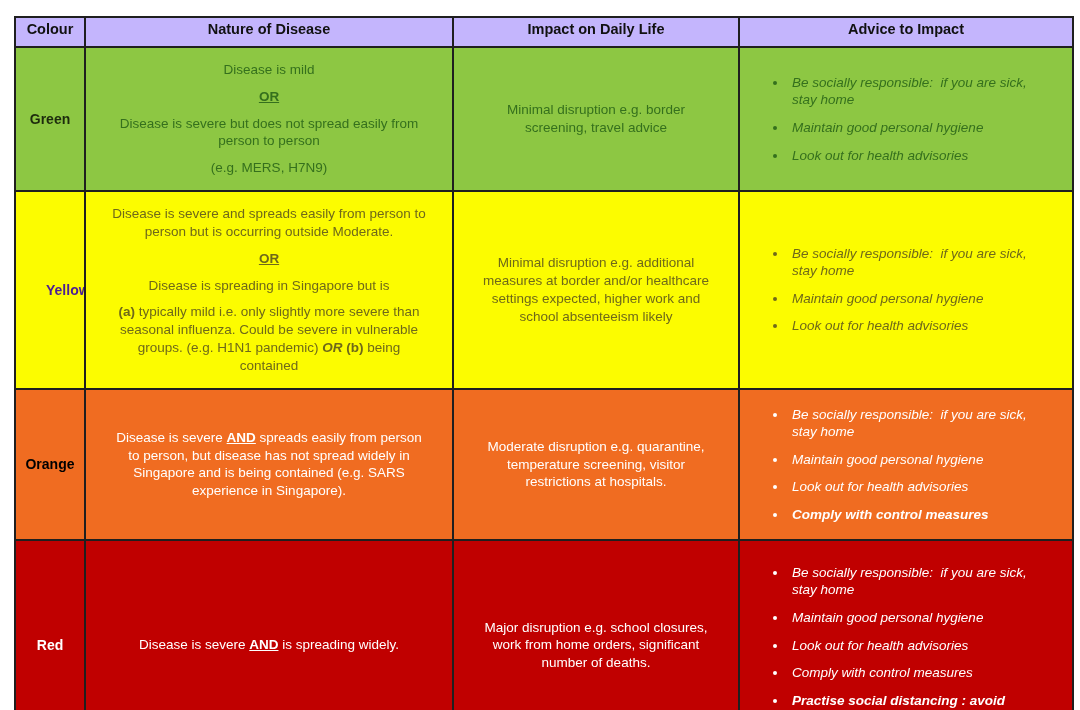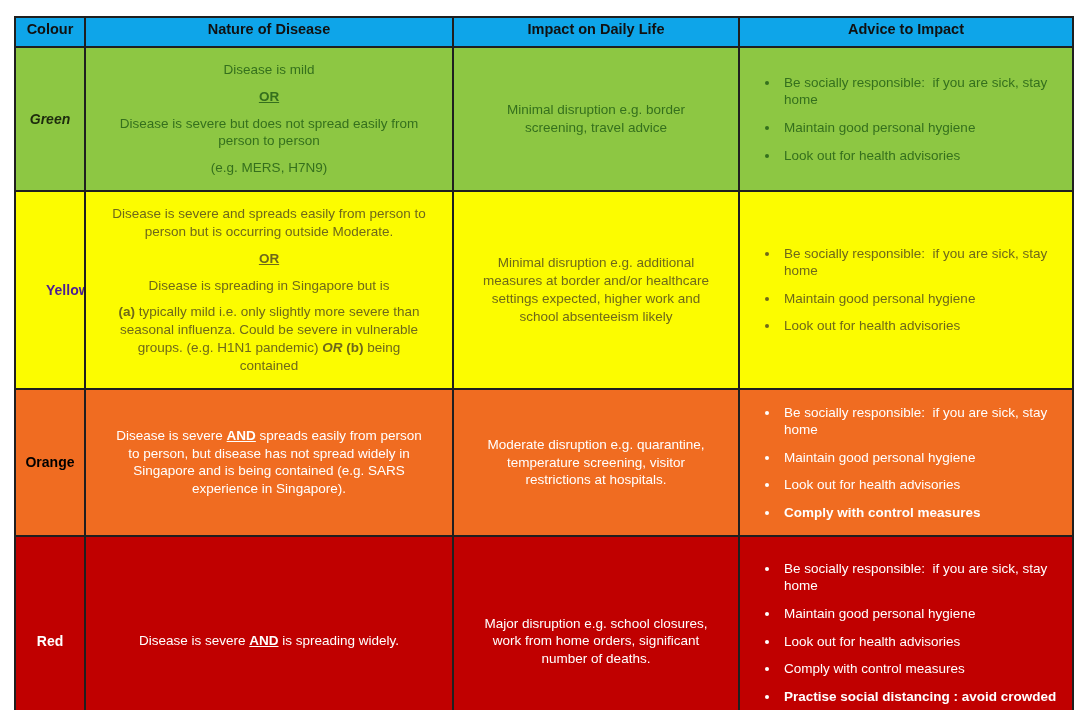--- a/index.html
+++ b/index.html
@@ -25,21 +25,21 @@
     width: 1058px;
   }
   table.dorscon th,
   table.dorscon td {
     border: 2px solid #1f1f1f;
     vertical-align: middle;
     overflow: hidden;
   }
   thead tr { height: 30px; }
   th {
-    background: #0ea5e9;
+    background: #c4b5fd;
     color: #111111;
     font-size: 14.5px;
     font-weight: bold;
     text-align: center;
     padding: 2px 4px 8px 4px;
     vertical-align: top;
   }
   .row-green  { height: 132px; }
   .row-yellow { height: 174px; }
   .row-orange { height: 138px; }
@@ -59,23 +59,24 @@
   td.col-nature p, td.col-impact p {
     margin: 9px 0;
   }
   td.col-advice {
     text-align: left;
     font-size: 13.5px;
     line-height: 1.3;
     padding: 4px 10px 4px 6px;
   }
   td.col-advice ul {
-    margin: 4px;
+    margin: 12px;
     padding-left: 30px;
     list-style: disc outside;
+    font-style: italic;
   }
   td.col-advice li {
     margin: 10px 0;
     padding-left: 4px;
   }
   .b { font-weight: bold; }
   .u { text-decoration: underline; }
   .i { font-style: italic; }
 </style>
 </head>
@@ -92,21 +93,21 @@
     <thead>
       <tr>
         <th>Colour</th>
         <th>Nature of Disease</th>
         <th>Impact on Daily Life</th>
         <th>Advice to Impact</th>
       </tr>
     </thead>
     <tbody>
         <tr class="row-green" style="background: rgb(141, 199, 67); color: rgb(53, 112, 29);">
-          <td class="col-label" style="color: rgb(29, 43, 13); font-style: italic;">Green</td>
+          <td class="col-label" style="color: rgb(29, 43, 13);">Green</td>
           <td class="col-nature">
             <p><span>Disease is mild</span></p>
             <p><span class="b u">OR</span></p>
             <p><span>Disease is severe but does not spread easily from person to person</span></p>
             <p><span>(e.g. MERS, H7N9)</span></p>
           </td>
           <td class="col-impact">
             <p>Minimal disruption e.g. border screening, travel advice</p>
           </td>
           <td class="col-advice">

